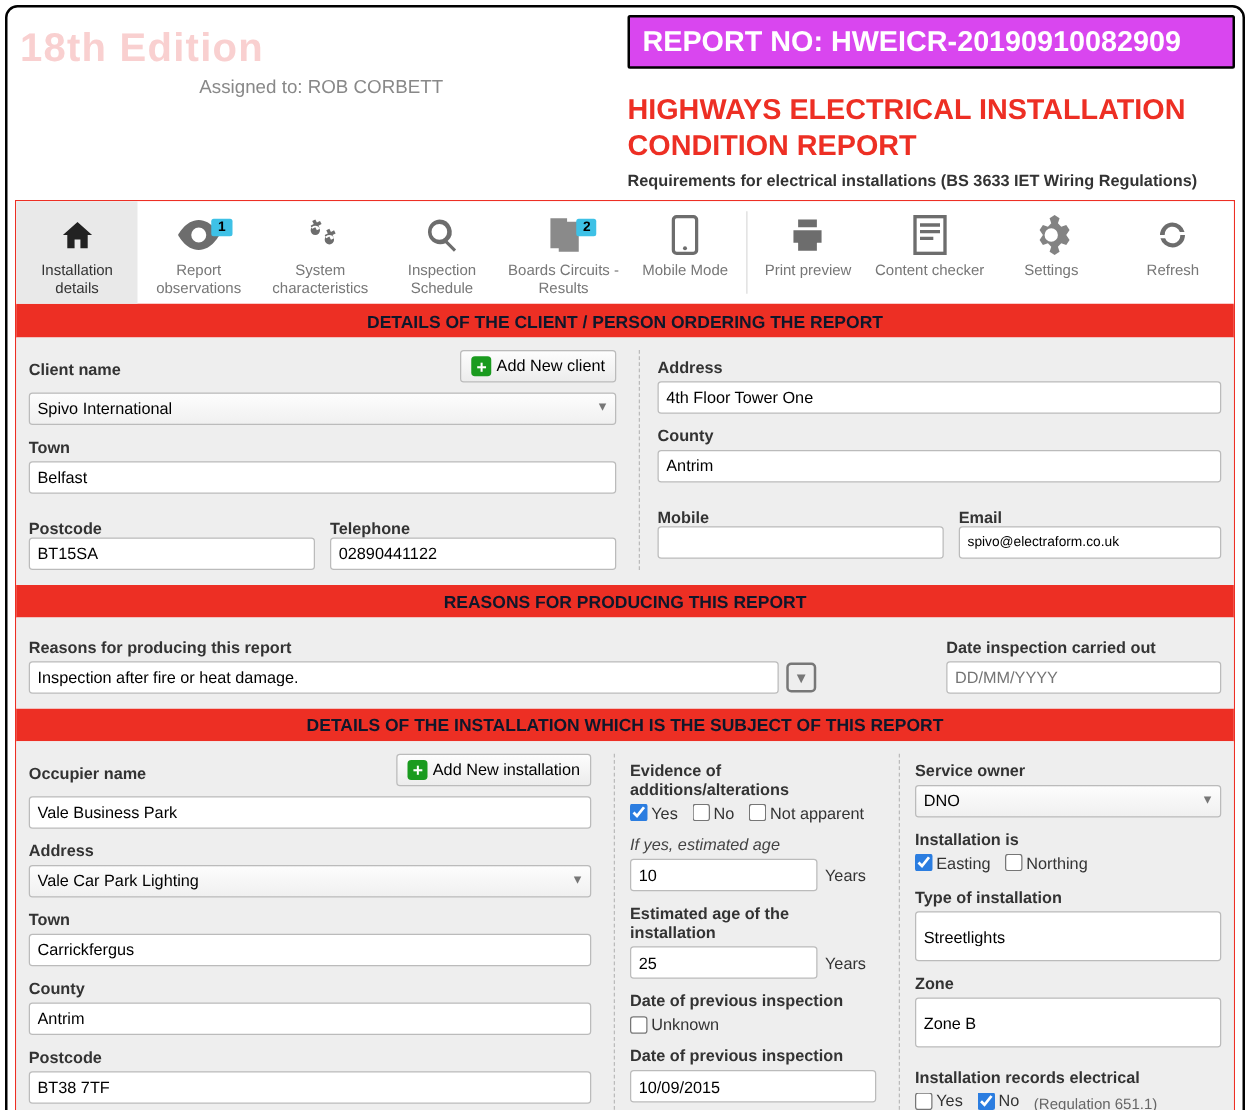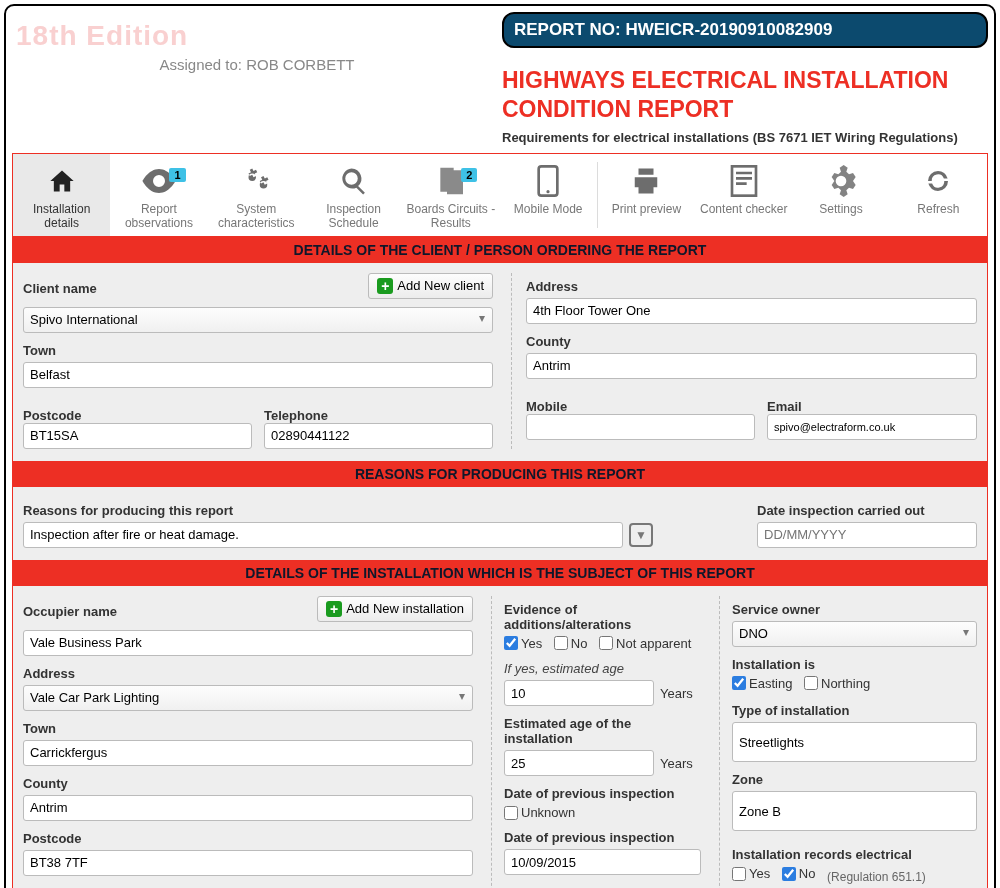--- a/index.html
+++ b/index.html
@@ -1,23 +1,23 @@
 <!DOCTYPE html>
 <html><head>
 <meta charset="utf-8">
 <style>
   * { box-sizing: border-box; margin: 0; padding: 0; }
   body { font-family: Arial, Helvetica, sans-serif; font-size: 13px; color: #333; background: #fff; width: 1000px; }
   .outer { border: 2px solid #000; border-radius: 10px; margin: 4px; padding: 6px; }
   .header-row { display: flex; }
   .header-left { width: 490px; padding: 8px 4px; }
   .header-right { flex: 1; }
-  .edition { font-size: 28px; font-weight: bold; color: #f9d0d0; letter-spacing: 1px; }
+  .edition { font-size: 32px; font-weight: bold; color: #f9d0d0; letter-spacing: 1px; }
   .assigned { font-size: 15px; color: #888; margin-top: 4px; text-align: center; }
-  .report-no-banner { background: #0c4a6e; color: #fff; font-weight: bold; font-size: 17px; padding: 6px 10px; border: 2px solid #000; border-radius: 12px; }
+  .report-no-banner { background: #d946ef; color: #fff; font-weight: bold; font-size: 23px; padding: 6px 10px; border: 2px solid #000; border-radius: 2px; }
   .report-title { color: #ed2f24; font-size: 23px; font-weight: bold; margin-top: 18px; line-height: 1.25; }
   .subtitle { font-size: 13px; font-weight: bold; margin-top: 6px; color: #333; }
   .main { border: 1px solid #ed2f24; margin-top: 8px; }
   .nav { display: flex; background: #fff; border-bottom: 1px solid #ed2f24; }
   .nav-item { flex: 1; text-align: center; padding: 10px 4px 6px; color: #777; font-size: 12px; cursor: pointer; position: relative; }
   .nav-item.active { background: #e9e9e9; color: #333; }
   .nav-item .icon-wrap { height: 34px; display: flex; align-items: center; justify-content: center; margin-bottom: 4px; position: relative; }
   .nav-item .icon-wrap svg { fill: #6d6d6d; }
   .nav-item.active .icon-wrap svg { fill: #222; }
   .nav-sep { width: 1px; background: #dcdcdc; margin: 8px 0; }
@@ -56,21 +56,21 @@
         <span>Assigned to: </span><span>ROB CORBETT</span>
       </div>
     </div>
     <div class="header-right">
       <div class="report-no-banner">
         <span>REPORT NO: </span><span>HWEICR-20190910082909</span>
       </div>
       <div class="report-title">
         <span>HIGHWAYS ELECTRICAL INSTALLATION</span><br><span>CONDITION REPORT</span>
       </div>
-      <div class="subtitle">Requirements for electrical installations (BS 7671 IET Wiring Regulations)</div>
+      <div class="subtitle">Requirements for electrical installations (BS 3633 IET Wiring Regulations)</div>
     </div>
   </div>
 
   <div class="main">
 
     <div class="nav">
       <div class="nav-item active">
         <div class="icon-wrap">
             <svg width="32" height="28" viewBox="0 0 24 24">
               <path d="M12 3l10 9h-3v9h-5v-6H10v6H5v-9H2z"></path>

